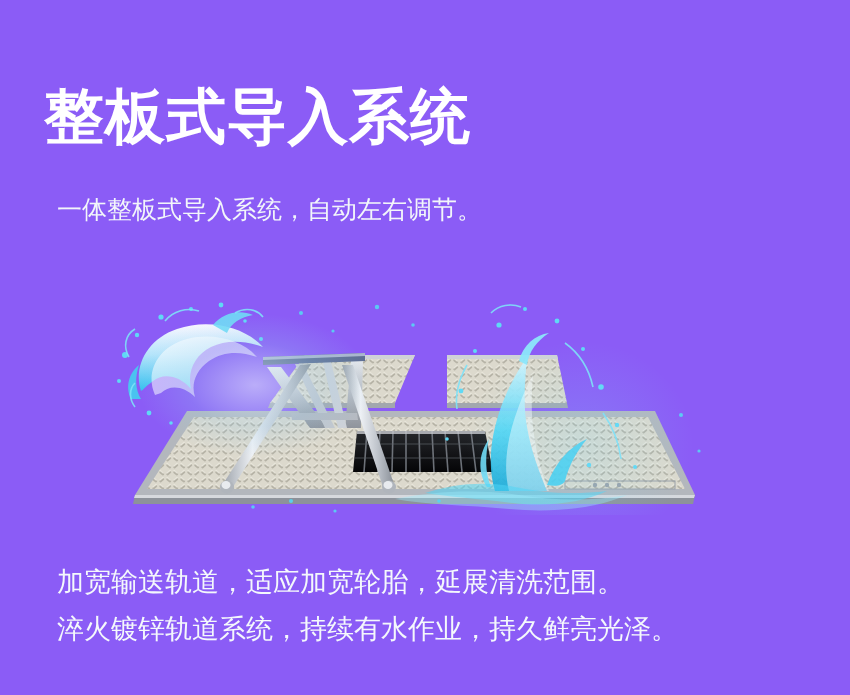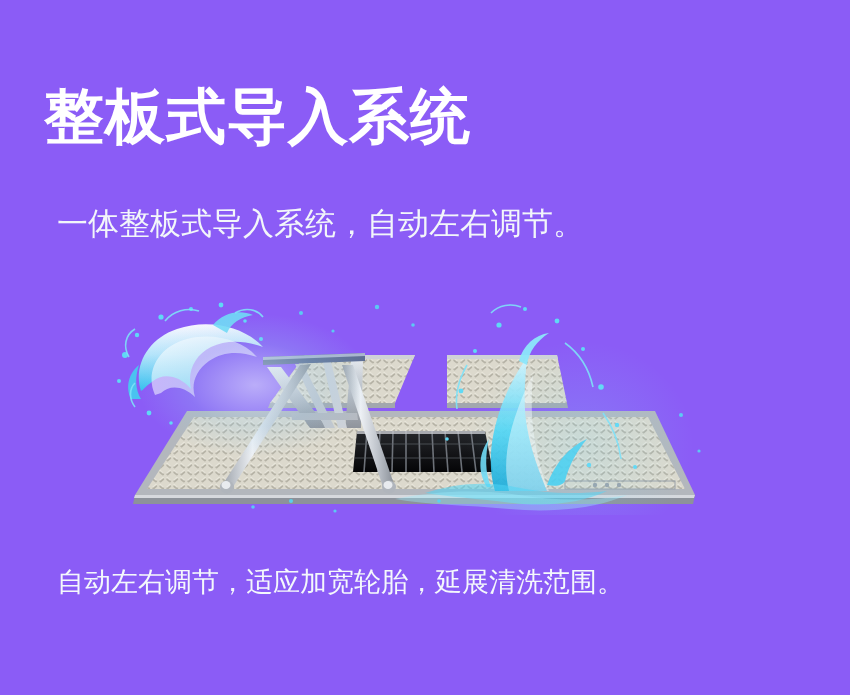--- a/index.html
+++ b/index.html
@@ -31,26 +31,25 @@
     letter-spacing: 1px;
     white-space: nowrap;
   }
 
   .subtitle-block {
     position: absolute;
     left: 57px;
     top: 188px;
   }
   .subtitle-line {
-    font-size: 31px;
+    font-size: 25px;
     line-height: 43px;
     color: #f2f6fa;
     white-space: nowrap;
     font-weight: normal;
-    margin-top: 14px;
   }
 
   .footer-block {
     position: absolute;
     left: 57px;
     top: 559px;
   }
   .footer-line {
     font-size: 27px;
     line-height: 47px;
@@ -311,16 +310,17 @@
         <circle cx="586" cy="120" r="2"></circle>
         <circle cx="604" cy="156" r="1.6"></circle>
         <circle cx="344" cy="206" r="1.8"></circle>
       </g>
     </svg>
 
     <div class="glow-right"></div>
   </div>
 
   <div class="footer-block">
-    <div class="footer-line">自动左右调节，适应加宽轮胎，延展清洗范围。</div>
+    <div class="footer-line">加宽输送轨道，适应加宽轮胎，延展清洗范围。</div>
+    <div class="footer-line">淬火镀锌轨道系统，持续有水作业，持久鲜亮光泽。</div>
   </div>
 
 </div>
 
 </body></html>

